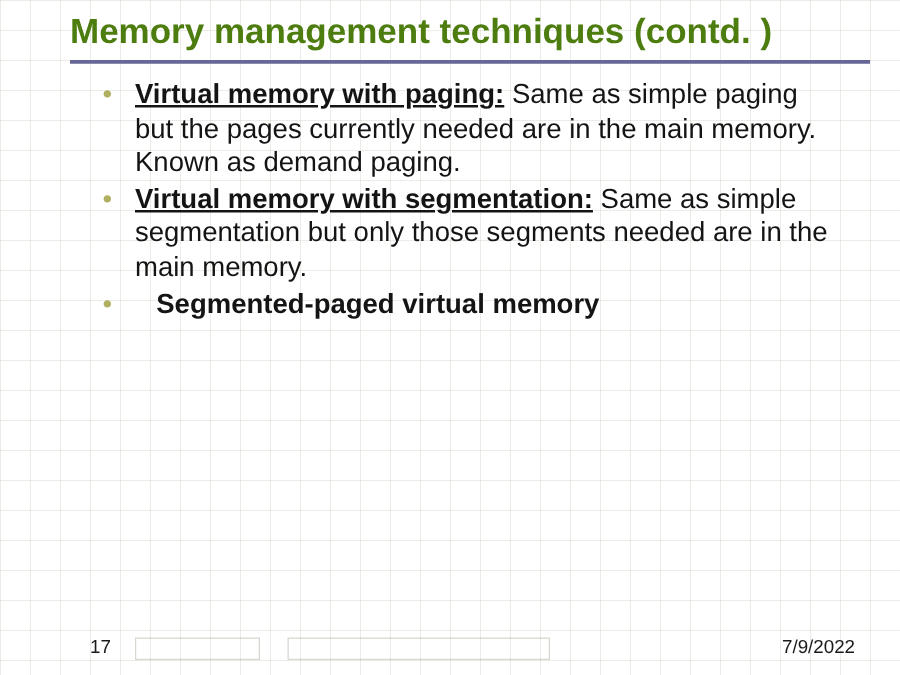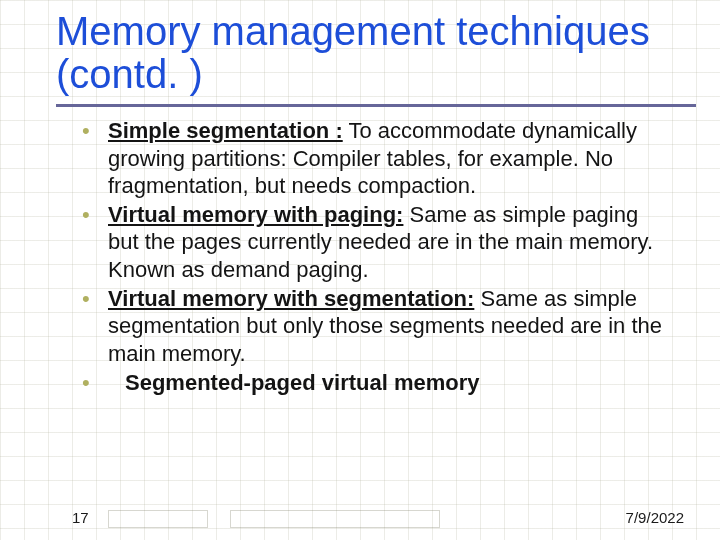--- a/index.html
+++ b/index.html
@@ -17,24 +17,24 @@
       repeating-linear-gradient(to right, rgba(180,180,160,0.25) 0 1px, transparent 1px 24px),
       repeating-linear-gradient(to bottom, rgba(180,180,160,0.25) 0 1px, transparent 1px 24px);
     pointer-events: none;
   }
   .slide {
     position: relative;
     padding: 10px 28px 0 60px;
     height: 100%;
   }
   .title {
-    font-size: 40px;
-    color: #1d4ed8;
+    font-size: 28px;
+    color: #4d7c0f;
     line-height: 1.08;
-    font-weight: 400;
+    font-weight: 700;
     margin-bottom: 8px;
     margin-left: -4px;
   }
   .rule {
     height: 3px;
     background: #666699;
     margin: 4px 0 10px -4px;
     width: 640px;
   }
   ul.bullets {
@@ -101,23 +101,20 @@
 
 <div class="gridlines"></div>
 
 <div class="slide">
 
   <h1 class="title">Memory management techniques (contd. )</h1>
   <div class="rule"></div>
 
   <ul class="bullets">
     <li>
-      <span class="term">Simple segmentation :</span><span> To accommodate dynamically growing partitions: Compiler tables, for example. No fragmentation, but needs compaction.</span>
-    </li>
-    <li>
       <span class="term">Virtual memory with paging:</span><span> Same as simple paging but the pages currently needed are in the main memory. Known as demand paging.</span>
     </li>
     <li>
       <span class="term">Virtual memory with segmentation:</span><span> Same as simple segmentation but only those segments needed are in the main memory.</span>
     </li>
     <li>
       <span class="bold">Segmented-paged virtual memory</span><span></span>
     </li>
   </ul>
 

